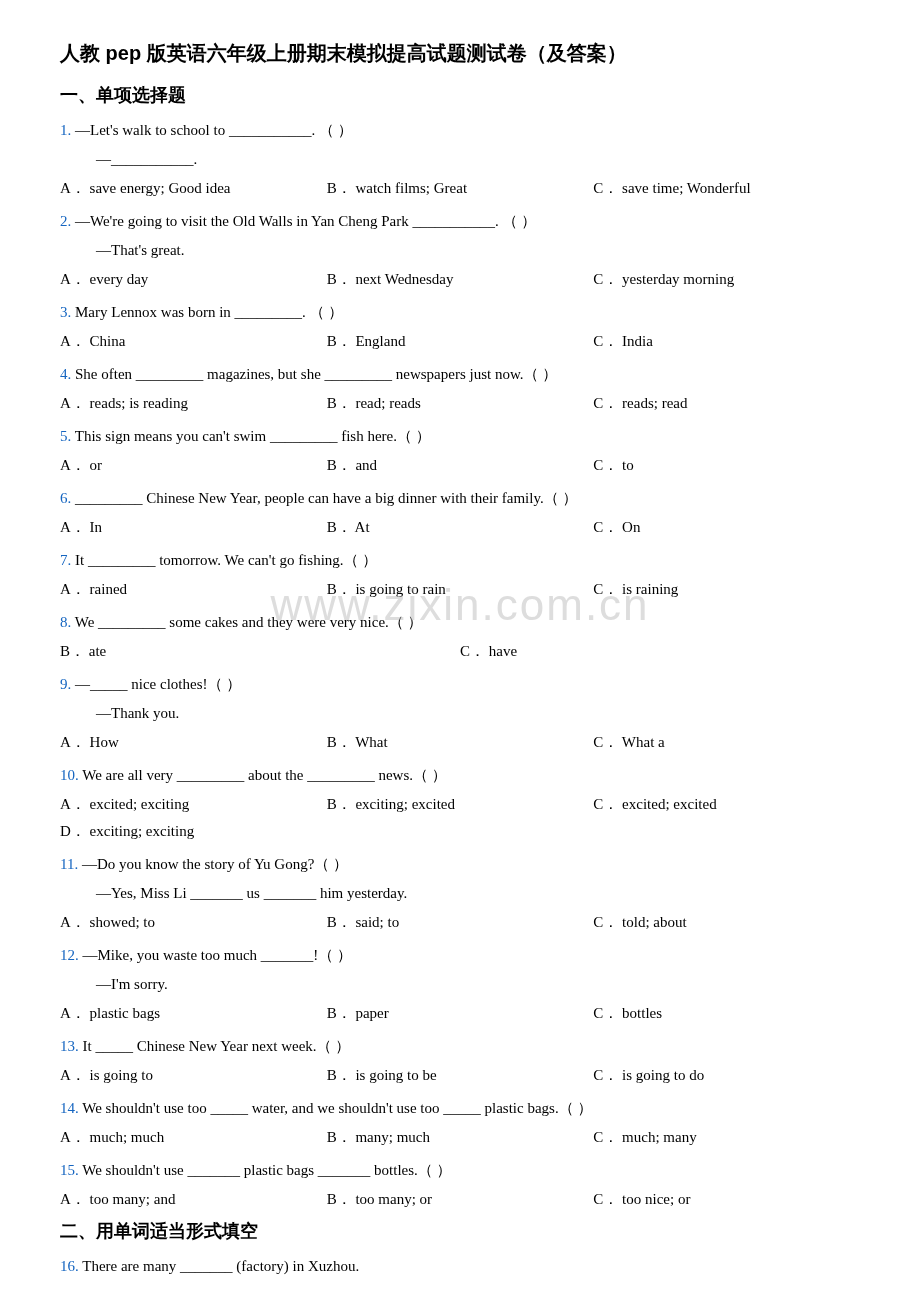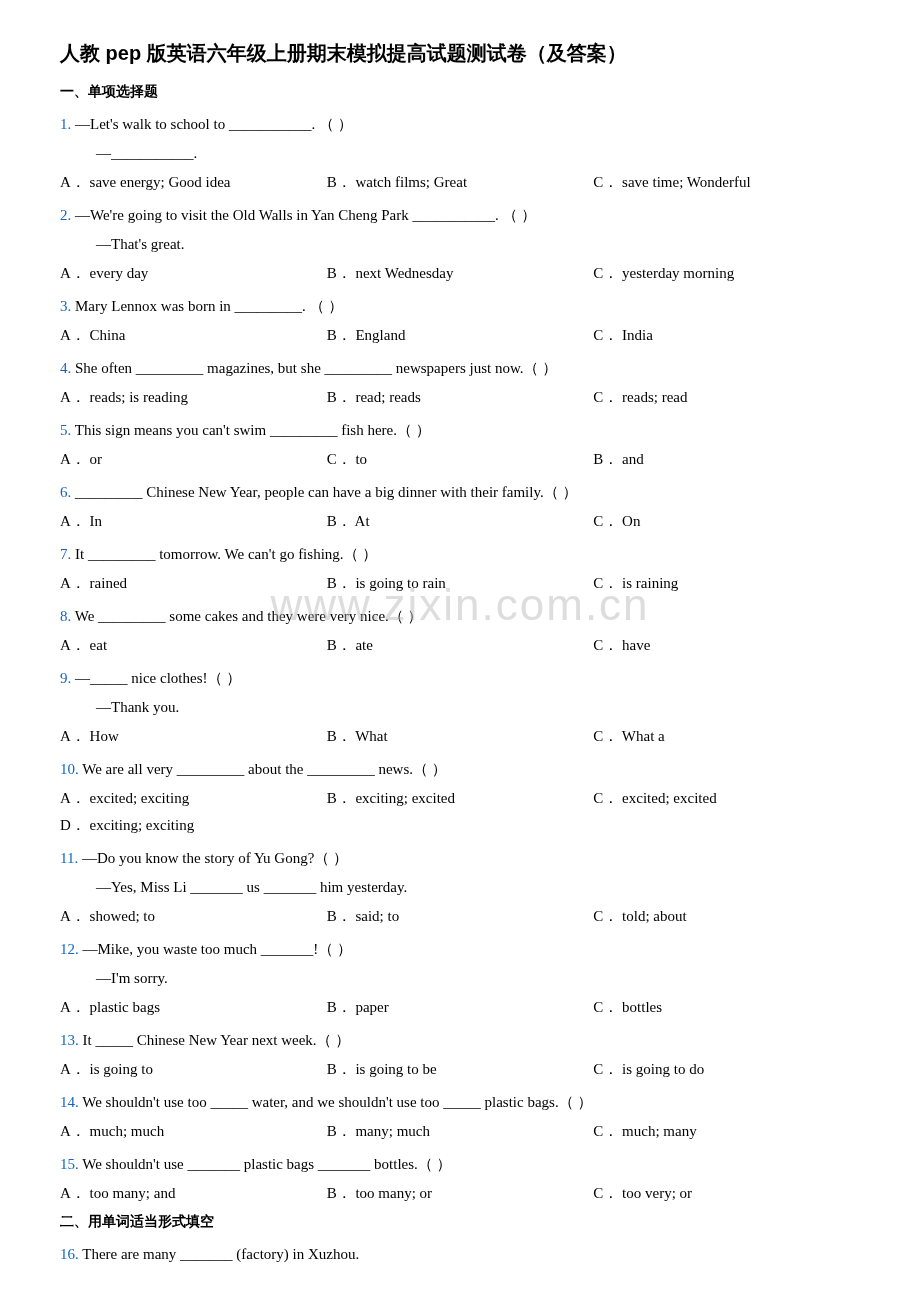--- a/index.html
+++ b/index.html
@@ -14,21 +14,21 @@
       position: relative;
     }
     .title {
       text-align: left;
       font-size: 20px;
       font-weight: bold;
       margin-bottom: 16px;
       font-family: "SimHei", "黑体", sans-serif;
     }
     .section-title {
-      font-size: 14px;
+      font-size: 18px;
       font-weight: bold;
       margin-bottom: 10px;
       font-family: "SimHei", "黑体", sans-serif;
     }
     .question-block {
       margin-bottom: 6px;
       line-height: 1.7;
     }
     .question-number {
       color: #1565c0;
@@ -109,22 +109,22 @@
       <div class="options-row">
         <div class="option"><span class="option-label">A． reads; is reading</span></div>
         <div class="option"><span class="option-label">B． read; reads</span></div>
         <div class="option"><span class="option-label">C． reads; read</span></div>
       </div>
     </div>
     <div class="question-block">
       <div class="line"><span class="question-number">5. </span><span>This sign means you can't swim _________ fish here.（  ）</span></div>
       <div class="options-row">
         <div class="option"><span class="option-label">A． or</span></div>
+        <div class="option"><span class="option-label">B． and</span></div>
         <div class="option"><span class="option-label">C． to</span></div>
-        <div class="option"><span class="option-label">B． and</span></div>
       </div>
     </div>
     <div class="question-block">
       <div class="line"><span class="question-number">6. </span><span>_________ Chinese New Year, people can have a big dinner with their family.（  ）</span></div>
       <div class="options-row">
         <div class="option"><span class="option-label">A． In</span></div>
         <div class="option"><span class="option-label">B． At</span></div>
         <div class="option"><span class="option-label">C． On</span></div>
       </div>
     </div>
@@ -132,21 +132,20 @@
       <div class="line"><span class="question-number">7. </span><span>It _________ tomorrow. We can't go fishing.（  ）</span></div>
       <div class="options-row">
         <div class="option"><span class="option-label">A． rained</span></div>
         <div class="option"><span class="option-label">B． is going to rain</span></div>
         <div class="option"><span class="option-label">C． is raining</span></div>
       </div>
     </div>
     <div class="question-block">
       <div class="line"><span class="question-number">8. </span><span>We _________ some cakes and they were very nice.（  ）</span></div>
       <div class="options-row">
-        <div class="option"><span class="option-label">A． eat</span></div>
         <div class="option"><span class="option-label">B． ate</span></div>
         <div class="option"><span class="option-label">C． have</span></div>
       </div>
     </div>
     <div class="question-block">
       <div class="line"><span class="question-number">9. </span><span>—_____ nice clothes!（  ）</span></div>
       <div class="line indent">—Thank you.</div>
       <div class="options-row">
         <div class="option"><span class="option-label">A． How</span></div>
         <div class="option"><span class="option-label">B． What</span></div>
@@ -194,21 +193,21 @@
         <div class="option"><span class="option-label">A． much; much</span></div>
         <div class="option"><span class="option-label">B． many; much</span></div>
         <div class="option"><span class="option-label">C． much; many</span></div>
       </div>
     </div>
     <div class="question-block">
       <div class="line"><span class="question-number">15. </span><span>We shouldn't use _______ plastic bags _______ bottles.（  ）</span></div>
       <div class="options-row">
         <div class="option"><span class="option-label">A． too many; and</span></div>
         <div class="option"><span class="option-label">B． too many; or</span></div>
-        <div class="option"><span class="option-label">C． too very; or</span></div>
+        <div class="option"><span class="option-label">C． too nice; or</span></div>
       </div>
     </div>
   </div>
 
 <div class="section-title">二、用单词适当形式填空</div>
 
 <div id="section2-container">
     <div class="question-block">
       <div class="line"><span class="question-number">16. </span><span>There are many _______ (factory) in Xuzhou.</span></div>
     </div>

